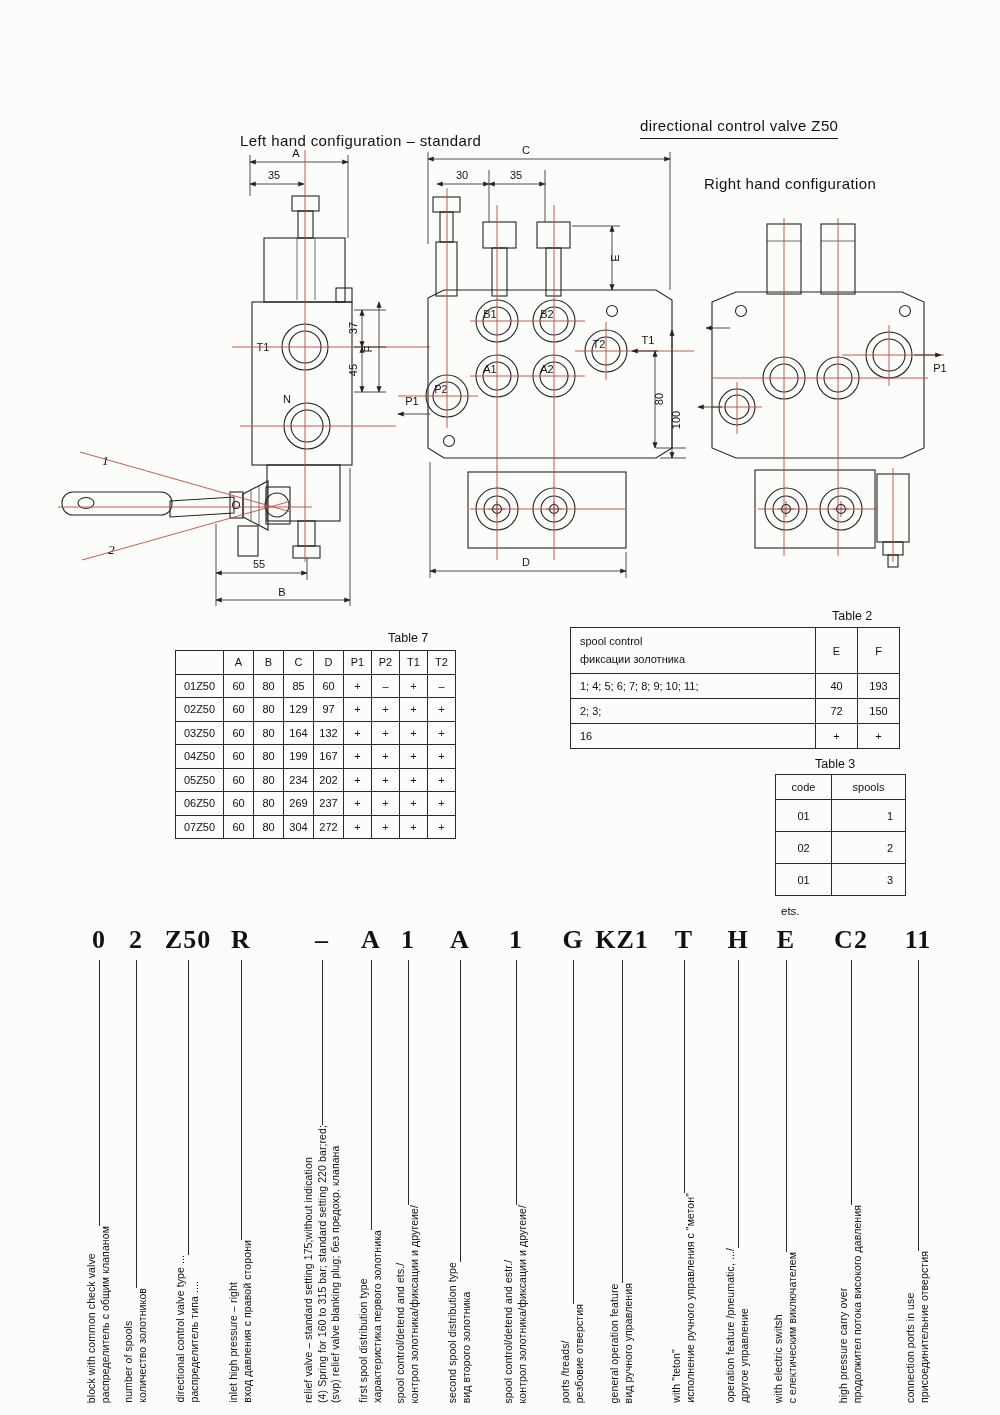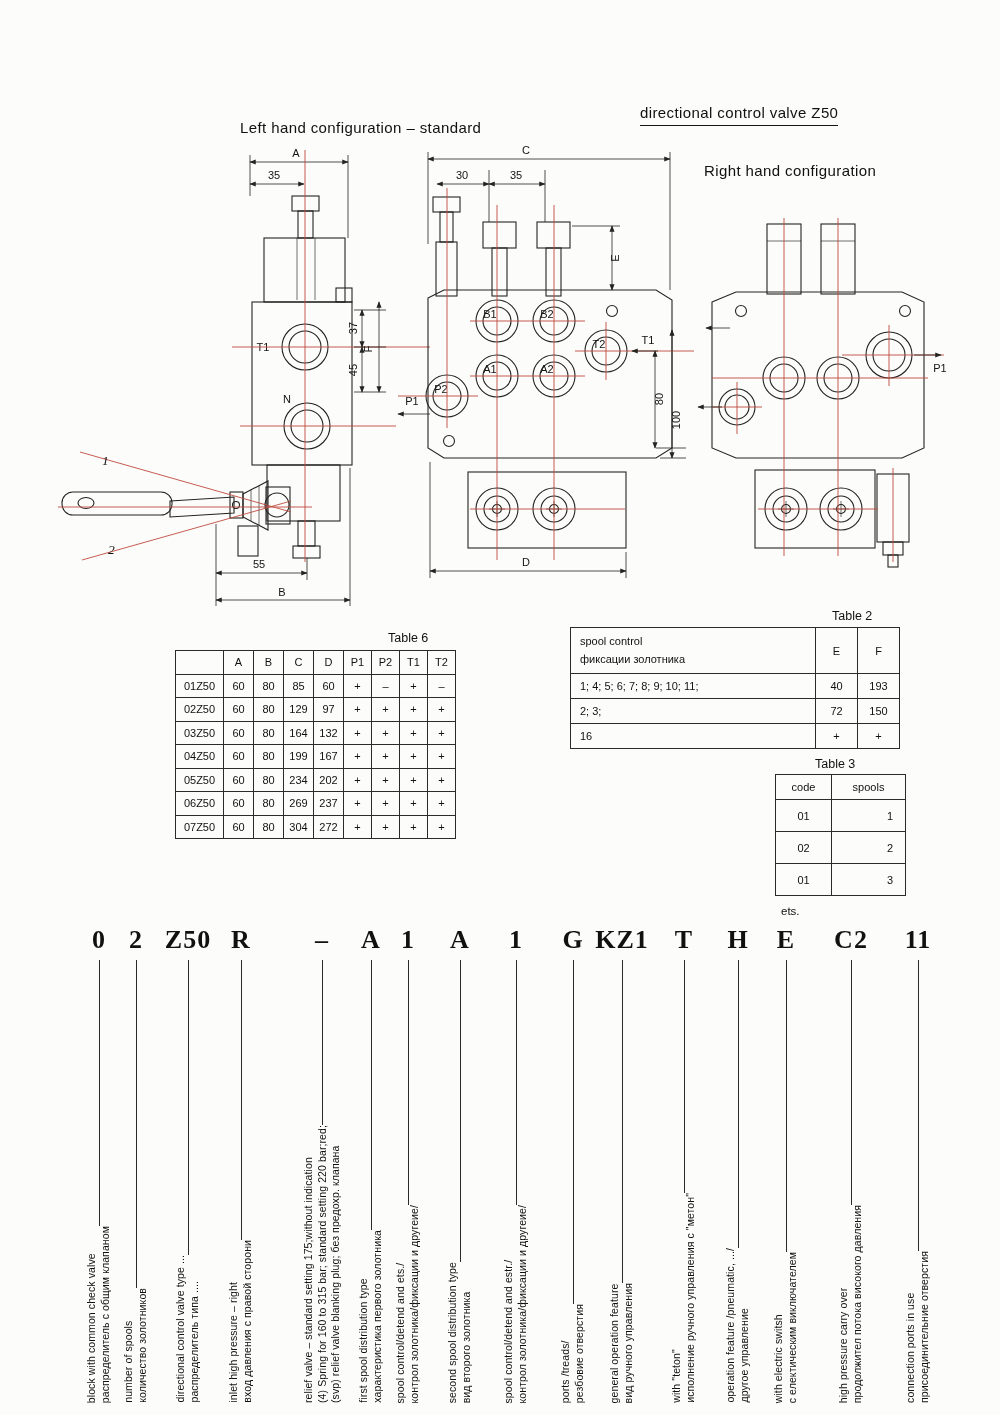--- a/index.html
+++ b/index.html
@@ -1,20 +1,20 @@
 <!DOCTYPE html>
 <html><head>
 <meta charset="utf-8">
 <style>
   * { box-sizing: border-box; }
   body { margin: 0; background: #ddd; }
   .page { position: relative; width: 1000px; height: 1415px; background: #fcfcfa;
           font-family: "Liberation Sans", "DejaVu Sans", sans-serif; color: #111; overflow: hidden; }
 
-  .title { position: absolute; font-size: 15px; letter-spacing: 0.4px; white-space: nowrap; }
+  .title { position: absolute; font-size: 15px; letter-spacing: 0.4px; white-space: nowrap; margin-top: 13px; }
   .underlined { border-bottom: 1.4px solid #151515; padding-bottom: 4px; }
 
   .drawings { position: absolute; left: 0; top: 0; }
   .blk { fill: none; stroke: #23231f; stroke-width: 1.1; }
   .blkthin { fill: none; stroke: #23231f; stroke-width: 0.65; }
   .dim { fill: none; stroke: #23231f; stroke-width: 0.8; }
   .red { fill: none; stroke: #bf4a3e; stroke-width: 0.9; }
   .lbl { font-family: "Liberation Sans", sans-serif; font-size: 11px; fill: #131313; }
   .lbl-it { font-family: "Liberation Serif", serif; font-style: italic; font-size: 13.5px; fill: #131313; }
 
@@ -248,21 +248,21 @@
       <line class="dim" x1="722" y1="407" x2="698" y2="407" marker-end="url(#arr)"></line>
       <line class="dim" x1="914" y1="355" x2="941" y2="355" marker-end="url(#arr)"></line>
       <text class="lbl" x="940" y="372" text-anchor="middle">P1</text>
     </g>
   </svg>
 
   <div class="title" style="left:240px; top:119px;">Left hand configuration – standard</div>
   <div class="title underlined" style="left:640px; top:104px;">directional control valve Z50</div>
   <div class="title" style="left:704px; top:162px;">Right hand configuration</div>
 
-  <div class="tbl-title" style="left:388px; top:631px;">Table 6</div>
+  <div class="tbl-title" style="left:388px; top:631px;">Table 7</div>
   <div class="tblwrap" style="left:175px; top:650px;">
     <table class="tbl t1">
       <colgroup>
           <col class="c-lab">
           <col class="c-abcd" span="4">
           <col class="c-pt" span="4">
         </colgroup>
       <tbody>
           <tr>
         <td></td>

